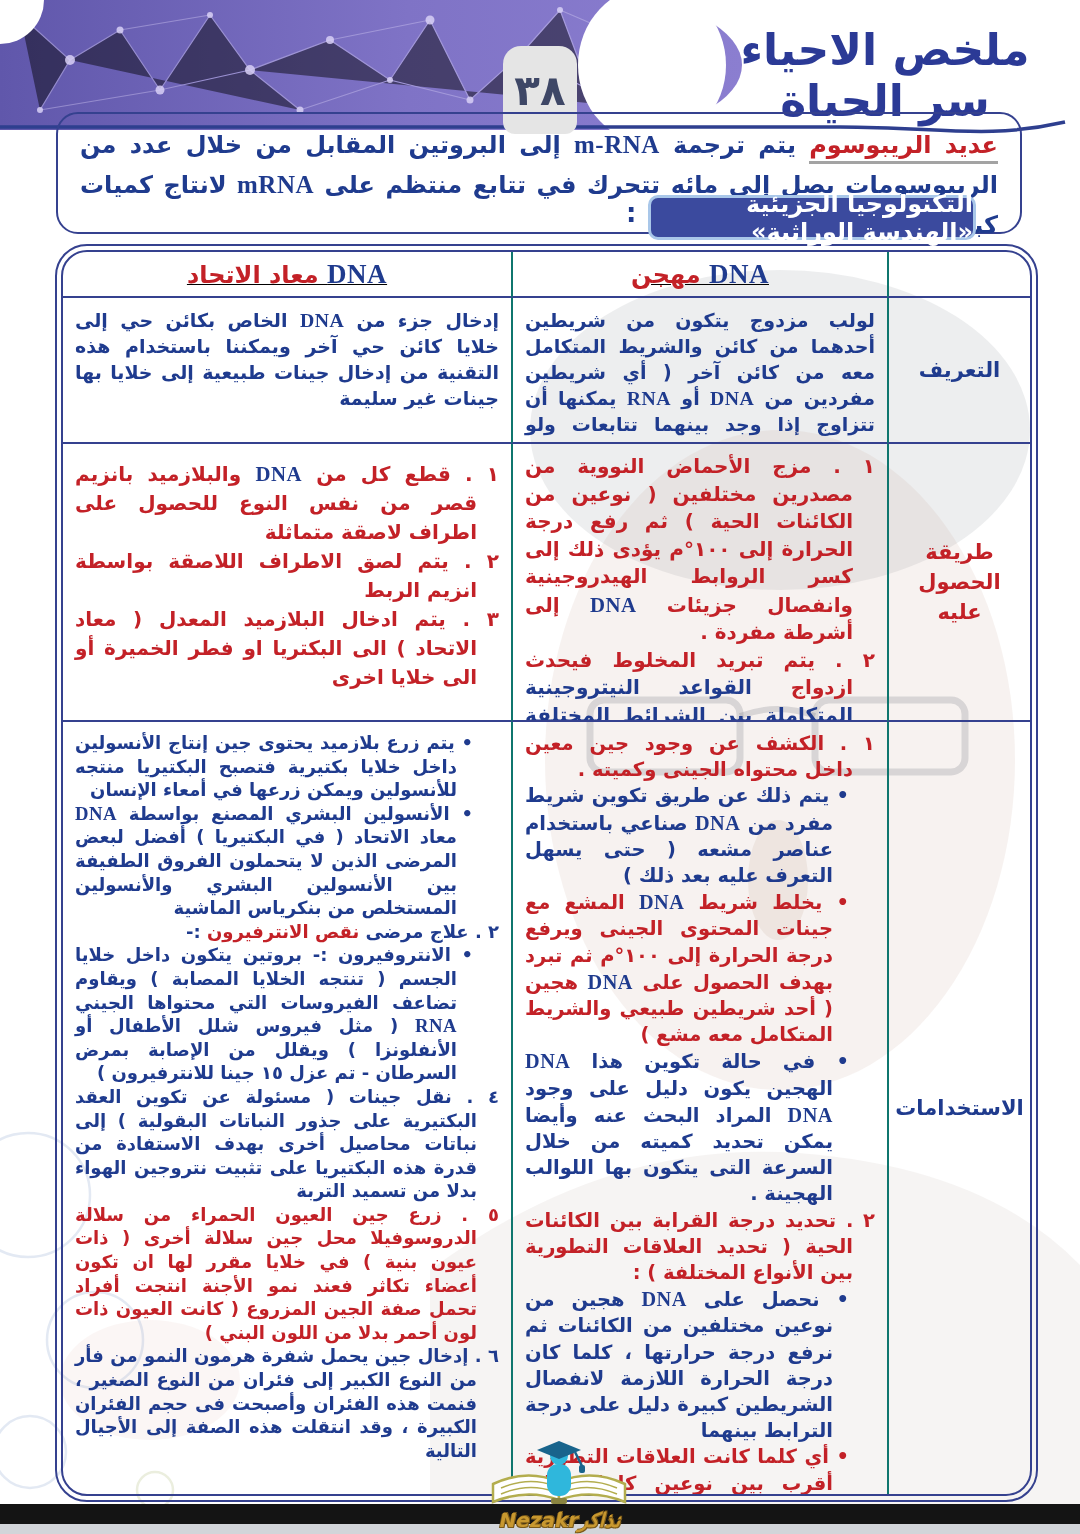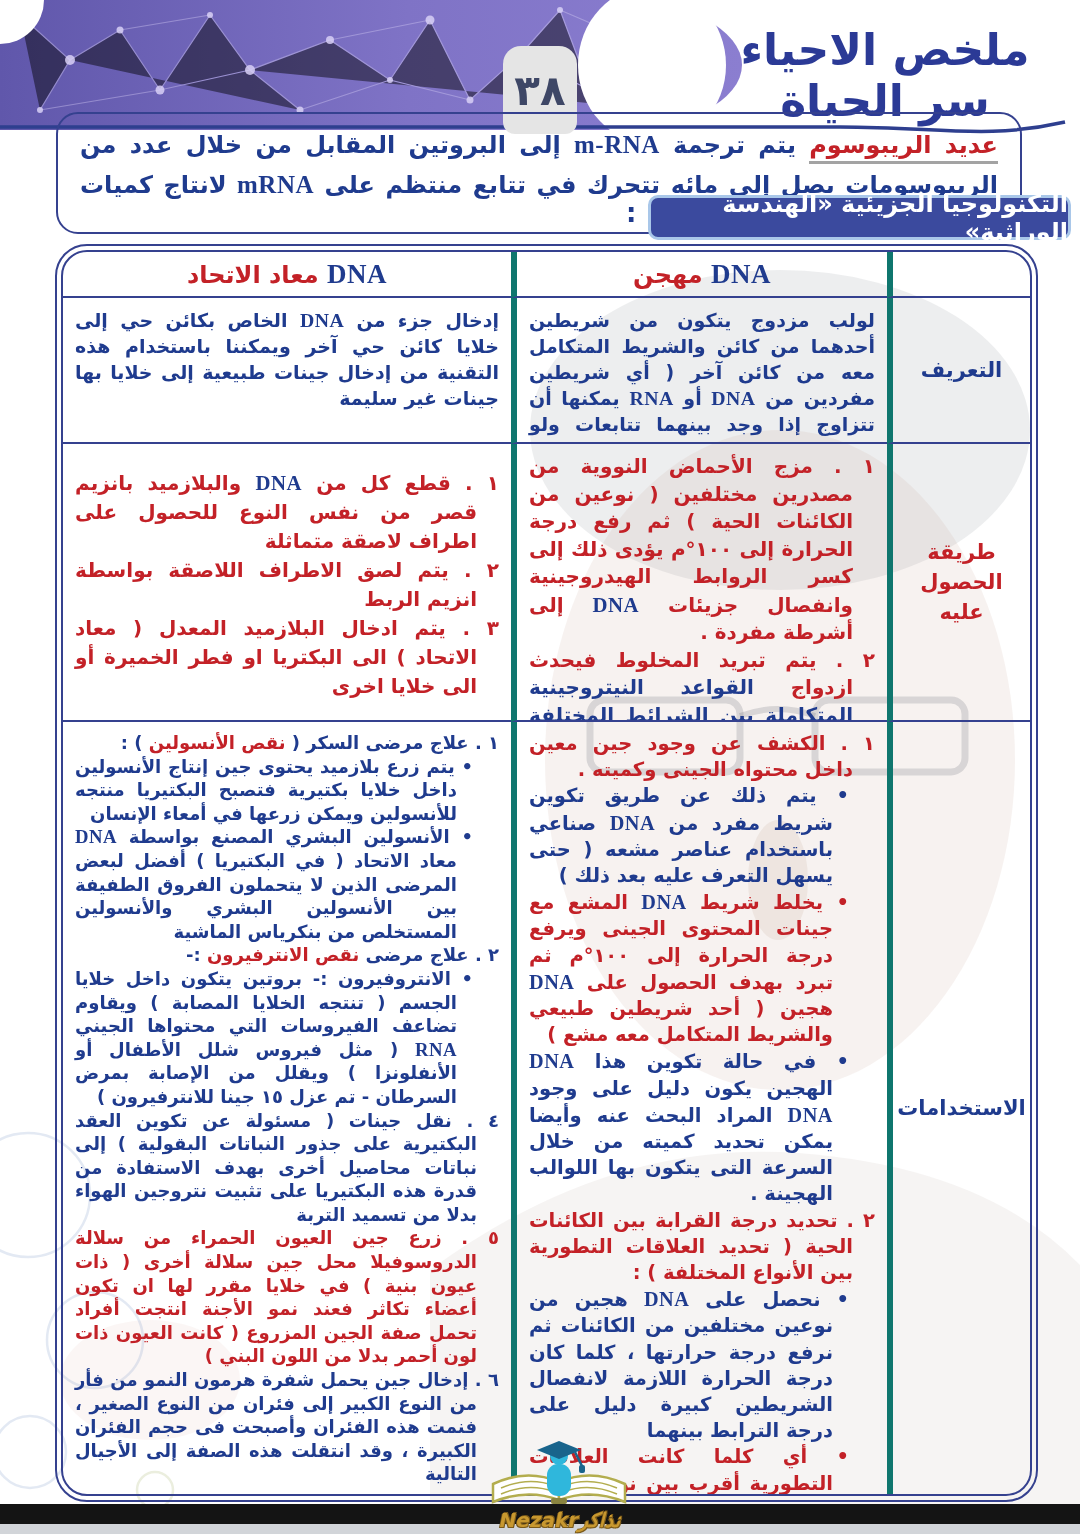--- a/index.html
+++ b/index.html
@@ -25,52 +25,52 @@
   .face,.rings{position:absolute;z-index:0;}
   .face{left:0;top:0;}
   .rings{left:0;top:1100px;}
 
   
   .intro{position:absolute;left:56px;top:112px;width:966px;height:122px;z-index:4;
         border:2.5px solid #35418f;border-radius:22px;box-sizing:border-box;background:transparent;}
   .intro-text{padding:11px 22px 0 22px;font-size:24px;line-height:40px;font-weight:bold;text-align:justify;}
 
   
-  .sec-box{position:absolute;left:648px;top:195px;width:423px;height:45px;z-index:5;box-sizing:border-box;
+  .sec-box{position:absolute;left:648px;top:195px;width:328px;height:45px;z-index:5;box-sizing:border-box;
         background:#3b4a9e;border:3px solid #a9c7e9;border-radius:10px;display:flex;align-items:center;
         justify-content:center;}
   .sec-box span{color:#ffffff;font-size:24px;font-weight:bold;}
   .sec-colon{position:absolute;left:626px;top:198px;z-index:5;color:#1f3b8e;font-size:26px;font-weight:bold;}
 
   
   .tbl-outer{position:absolute;left:55px;top:244px;width:983px;height:1258px;z-index:4;box-sizing:border-box;
         border:2px solid #35418f;border-radius:32px;padding:4px;}
   .tbl{width:100%;height:100%;box-sizing:border-box;border:2px solid #35418f;border-radius:26px;
         overflow:hidden;display:grid;direction:rtl;
         grid-template-columns:143px 376px 1fr;grid-template-rows:46px 146px 278px 1fr;}
-  .cell{border-left:6px solid #0f766e;border-bottom:2px solid #35418f;box-sizing:border-box;
+  .cell{border-left:2px solid #0f766e;border-bottom:2px solid #35418f;box-sizing:border-box;
         padding:9px 12px;overflow:hidden;font-weight:bold;text-align:justify;}
   .cell.no-l{border-left:none;}
   .cell.no-b{border-bottom:none;}
   .c-head{padding:0;display:flex;align-items:center;justify-content:center;text-align:center;}
   .c-label{display:flex;align-items:center;justify-content:center;text-align:center;
         font-size:21px;line-height:30px;padding:4px 26px;}
   .lbl-blue{color:#1f3b8e;}
   .lbl-red{color:#c32127;}
   .c-def{font-size:19px;line-height:26px;}
   .c-mh{font-size:20px;line-height:27.5px;}
-  .c-mr{font-size:20px;line-height:29px;padding-top:24px;}
+  .c-mr{font-size:20px;line-height:29px;padding-top:15px;}
   .c-uh{font-size:19.5px;line-height:26.2px;}
   .c-ur{font-size:18px;line-height:23.6px;}
 
   
   .p{margin:0;}
   .p.num{padding-right:22px;text-indent:-22px;}
   .p.bul{padding-right:42px;text-indent:-16px;}
-  .p.ctr{text-align:left;text-indent:0;padding:0;}
+  .p.ctr{text-align:left;text-indent:0;padding:0;text-decoration:underline;}
   .sg-b{color:#1f3b8e;}
   .sg-r{color:#c32127;}
   .sg-ru{color:#c32127;border-bottom:3px solid #a3a3a3;padding-bottom:2px;}
   .sg-L,.sg-Lh{font-family:"Liberation Serif","DejaVu Serif",serif;color:#1f3b8e;
         font-weight:600;letter-spacing:.5px;}
   .sg-L{font-size:1.04em;}
   .sg-Lh{font-size:27px;}
   .sg-rh{color:#c32127;font-size:24px;}
 
   
@@ -187,21 +187,20 @@
       <div class="cell c-uh no-b">
           <div class="p num"><span class="sg-r">١ . الكشف عن وجود جين معين داخل محتواه الجينى وكميته .</span></div>
           <div class="p bul"><span class="sg-b">• يتم ذلك عن طريق تكوين شريط مفرد من </span><span class="sg-L">DNA</span><span class="sg-b"> صناعي باستخدام عناصر مشعه ( حتى يسهل التعرف عليه بعد ذلك )</span></div>
           <div class="p bul"><span class="sg-r">• يخلط شريط </span><span class="sg-L">DNA</span><span class="sg-r"> المشع مع جينات المحتوى الجينى ويرفع درجة الحرارة إلى ١٠٠°م ثم تبرد بهدف الحصول على </span><span class="sg-L">DNA</span><span class="sg-r"> هجين ( أحد شريطين طبيعي والشريط المتكامل معه مشع )</span></div>
           <div class="p bul"><span class="sg-b">• في حالة تكوين هذا </span><span class="sg-L">DNA</span><span class="sg-b"> الهجين يكون دليل على وجود </span><span class="sg-L">DNA</span><span class="sg-b"> المراد البحث عنه وأيضا يمكن تحديد كميته من خلال السرعة التى يتكون بها اللوالب الهجينة .</span></div>
           <div class="p num"><span class="sg-r">٢ . تحديد درجة القرابة بين الكائنات الحية ( تحديد العلاقات التطورية بين الأنواع المختلفة ) :</span></div>
           <div class="p bul"><span class="sg-b">• نحصل على </span><span class="sg-L">DNA</span><span class="sg-b"> هجين من نوعين مختلفين من الكائنات ثم نرفع درجة حرارتها ، كلما كان درجة الحرارة اللازمة لانفصال الشريطين كبيرة دليل على درجة الترابط بينهما</span></div>
           <div class="p bul"><span class="sg-r">• أي كلما كانت العلاقات التطورية أقرب بين نوعين كلما تشابه تتابع نيوكليوتيدات </span></div>
         </div>
       <div class="cell c-ur no-l no-b">
-          <div class="p num"><span class="sg-b">١ . علاج مرضى السكر ( </span><span class="sg-r">نقص الأنسولين</span><span class="sg-b"> ) :</span></div>
           <div class="p bul"><span class="sg-b">• يتم زرع بلازميد يحتوى جين إنتاج الأنسولين داخل خلايا بكتيرية فتصبح البكتيريا منتجه للأنسولين ويمكن زرعها في أمعاء الإنسان</span></div>
           <div class="p bul"><span class="sg-b">• الأنسولين البشري المصنع بواسطة </span><span class="sg-L">DNA</span><span class="sg-b"> معاد الاتحاد ( في البكتيريا ) أفضل لبعض المرضى الذين لا يتحملون الفروق الطفيفة بين الأنسولين البشري والأنسولين المستخلص من بنكرياس الماشية</span></div>
           <div class="p num"><span class="sg-b">٢ . علاج مرضى </span><span class="sg-r">نقص الانترفيرون</span><span class="sg-b"> :-</span></div>
           <div class="p bul"><span class="sg-b">• الانتروفيرون :- بروتين يتكون داخل خلايا الجسم ( تنتجه الخلايا المصابة ) ويقاوم تضاعف الفيروسات التي محتواها الجيني </span><span class="sg-L">RNA</span><span class="sg-b"> ( مثل فيروس شلل الأطفال أو الأنفلونزا ) ويقلل من الإصابة بمرض السرطان - تم عزل ١٥ جينا للانترفيرون )</span></div>
           <div class="p num"><span class="sg-b">٤ . نقل جينات ( مسئولة عن تكوين العقد البكتيرية على جذور النباتات البقولية ) إلى نباتات محاصيل أخرى بهدف الاستفادة من قدرة هذه البكتيريا على تثبيت نتروجين الهواء بدلا من تسميد التربة</span></div>
           <div class="p num"><span class="sg-r">٥ . زرع جين العيون الحمراء من سلالة الدروسوفيلا محل جين سلالة أخرى ( ذات عيون بنية ) في خلايا مقرر لها ان تكون أعضاء تكاثر فعند نمو الأجنة انتجت أفراد تحمل صفة الجين المزروع ( كانت العيون ذات لون أحمر بدلا من اللون البني )</span></div>
           <div class="p num"><span class="sg-b">٦ . إدخال جين يحمل شفرة هرمون النمو من فأر من النوع الكبير إلى فئران من النوع الصغير ، فنمت هذه الفئران وأصبحت فى حجم الفئران الكبيرة ، وقد انتقلت هذه الصفة إلى الأجيال التالية</span></div>
         </div>
     </div>
   </div>

